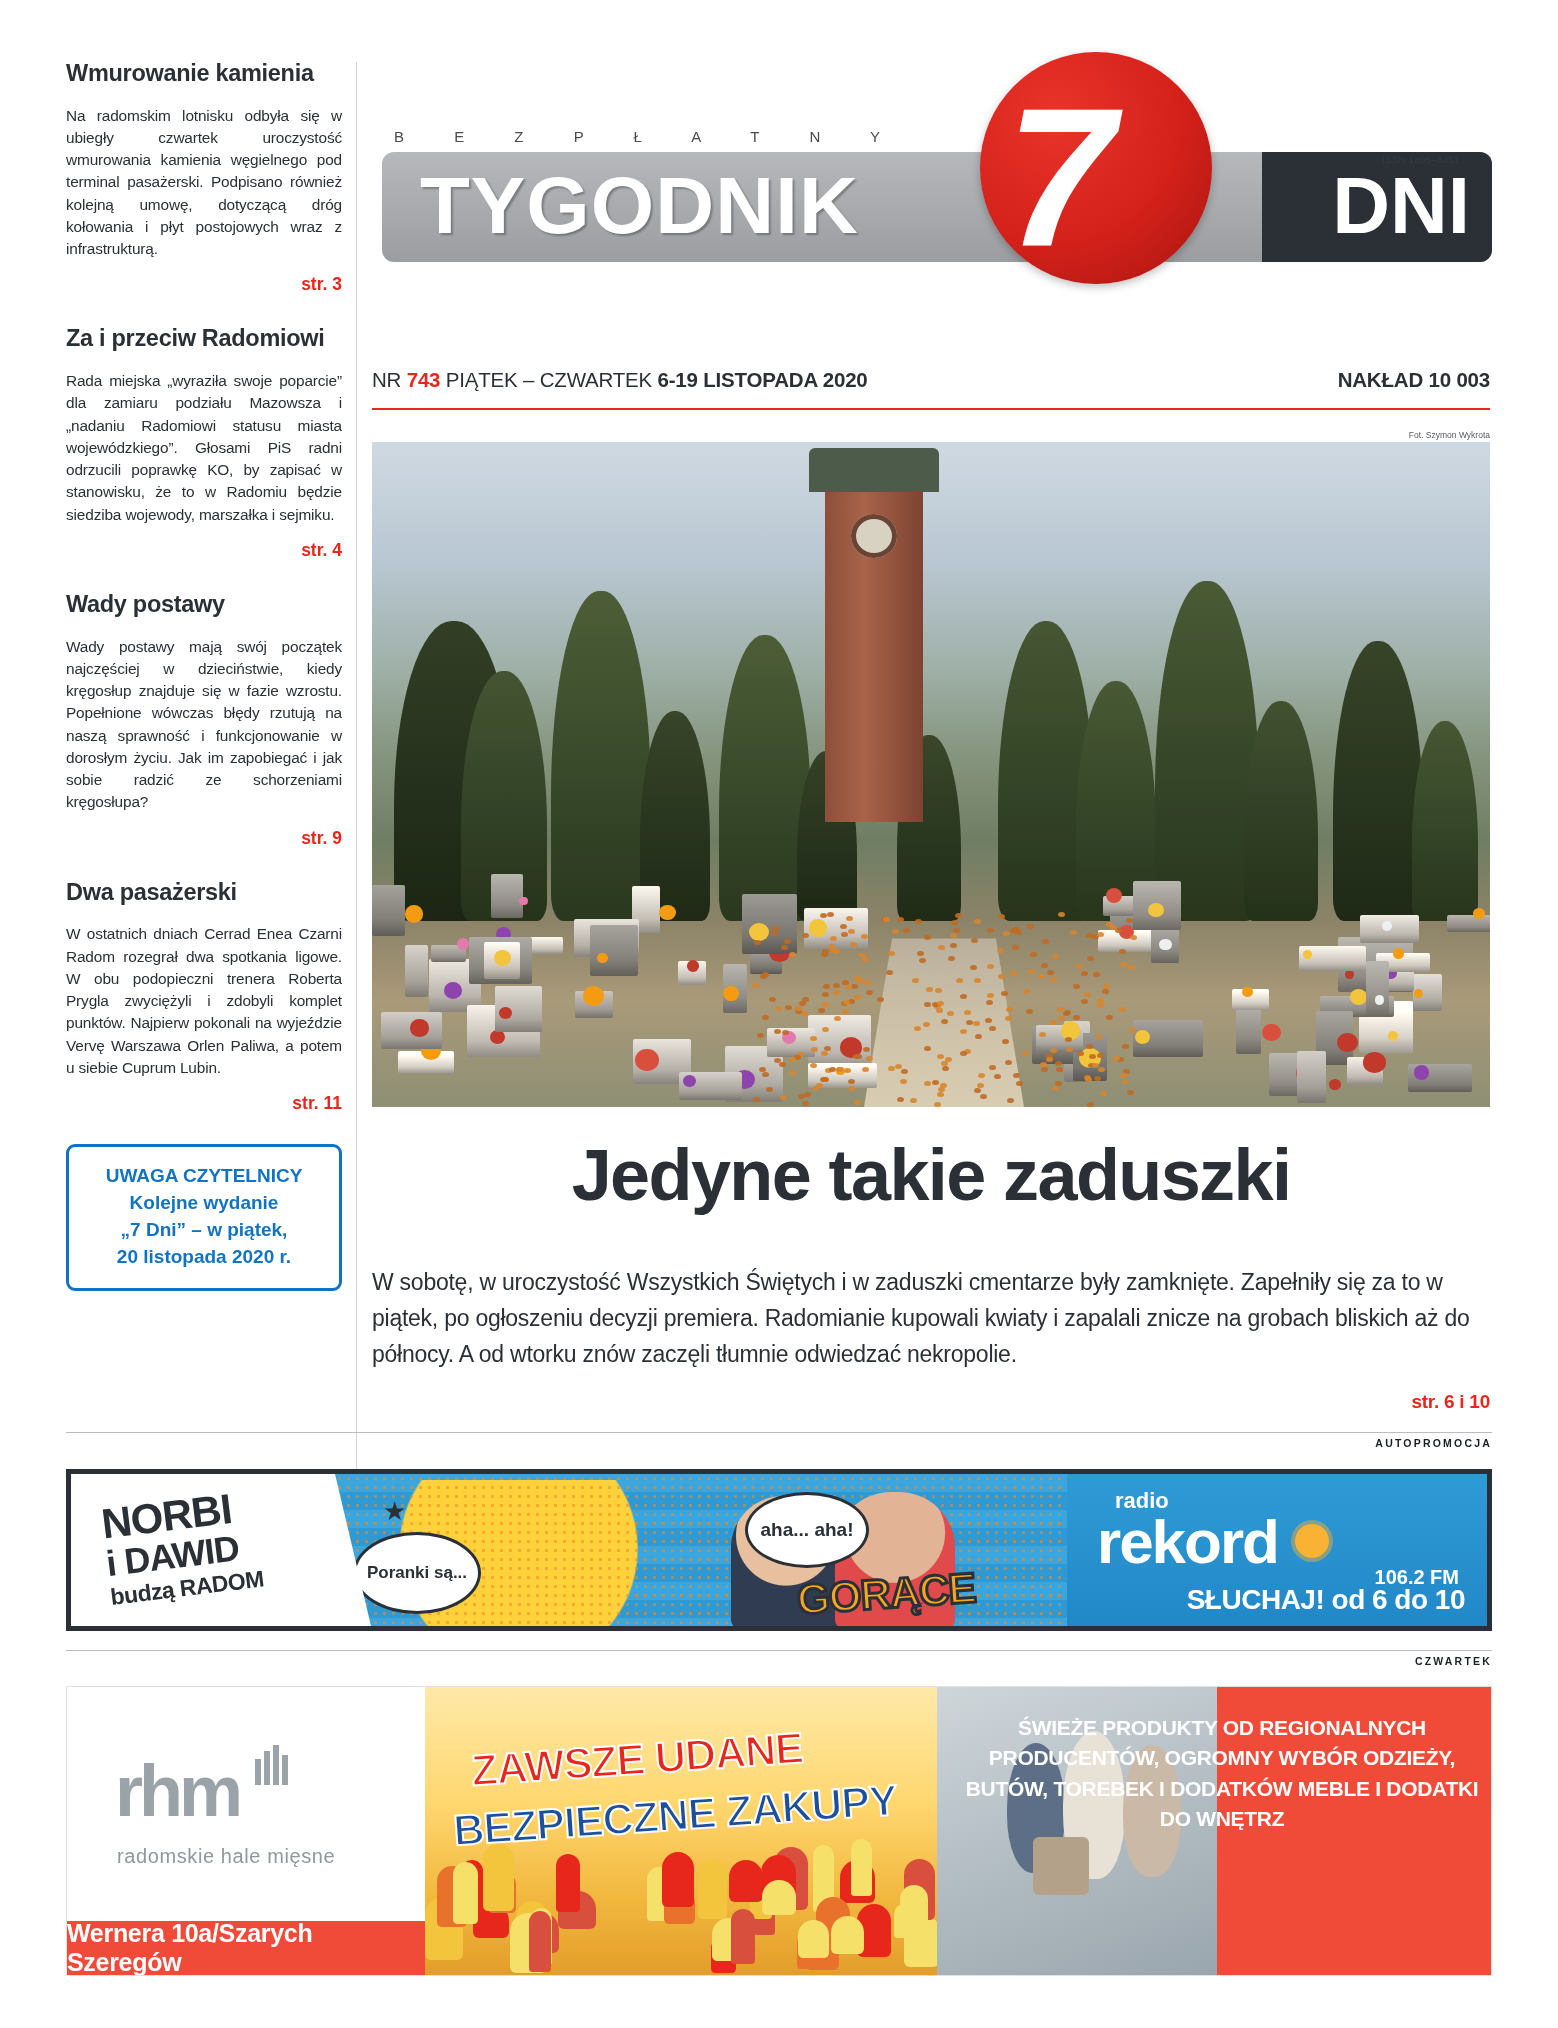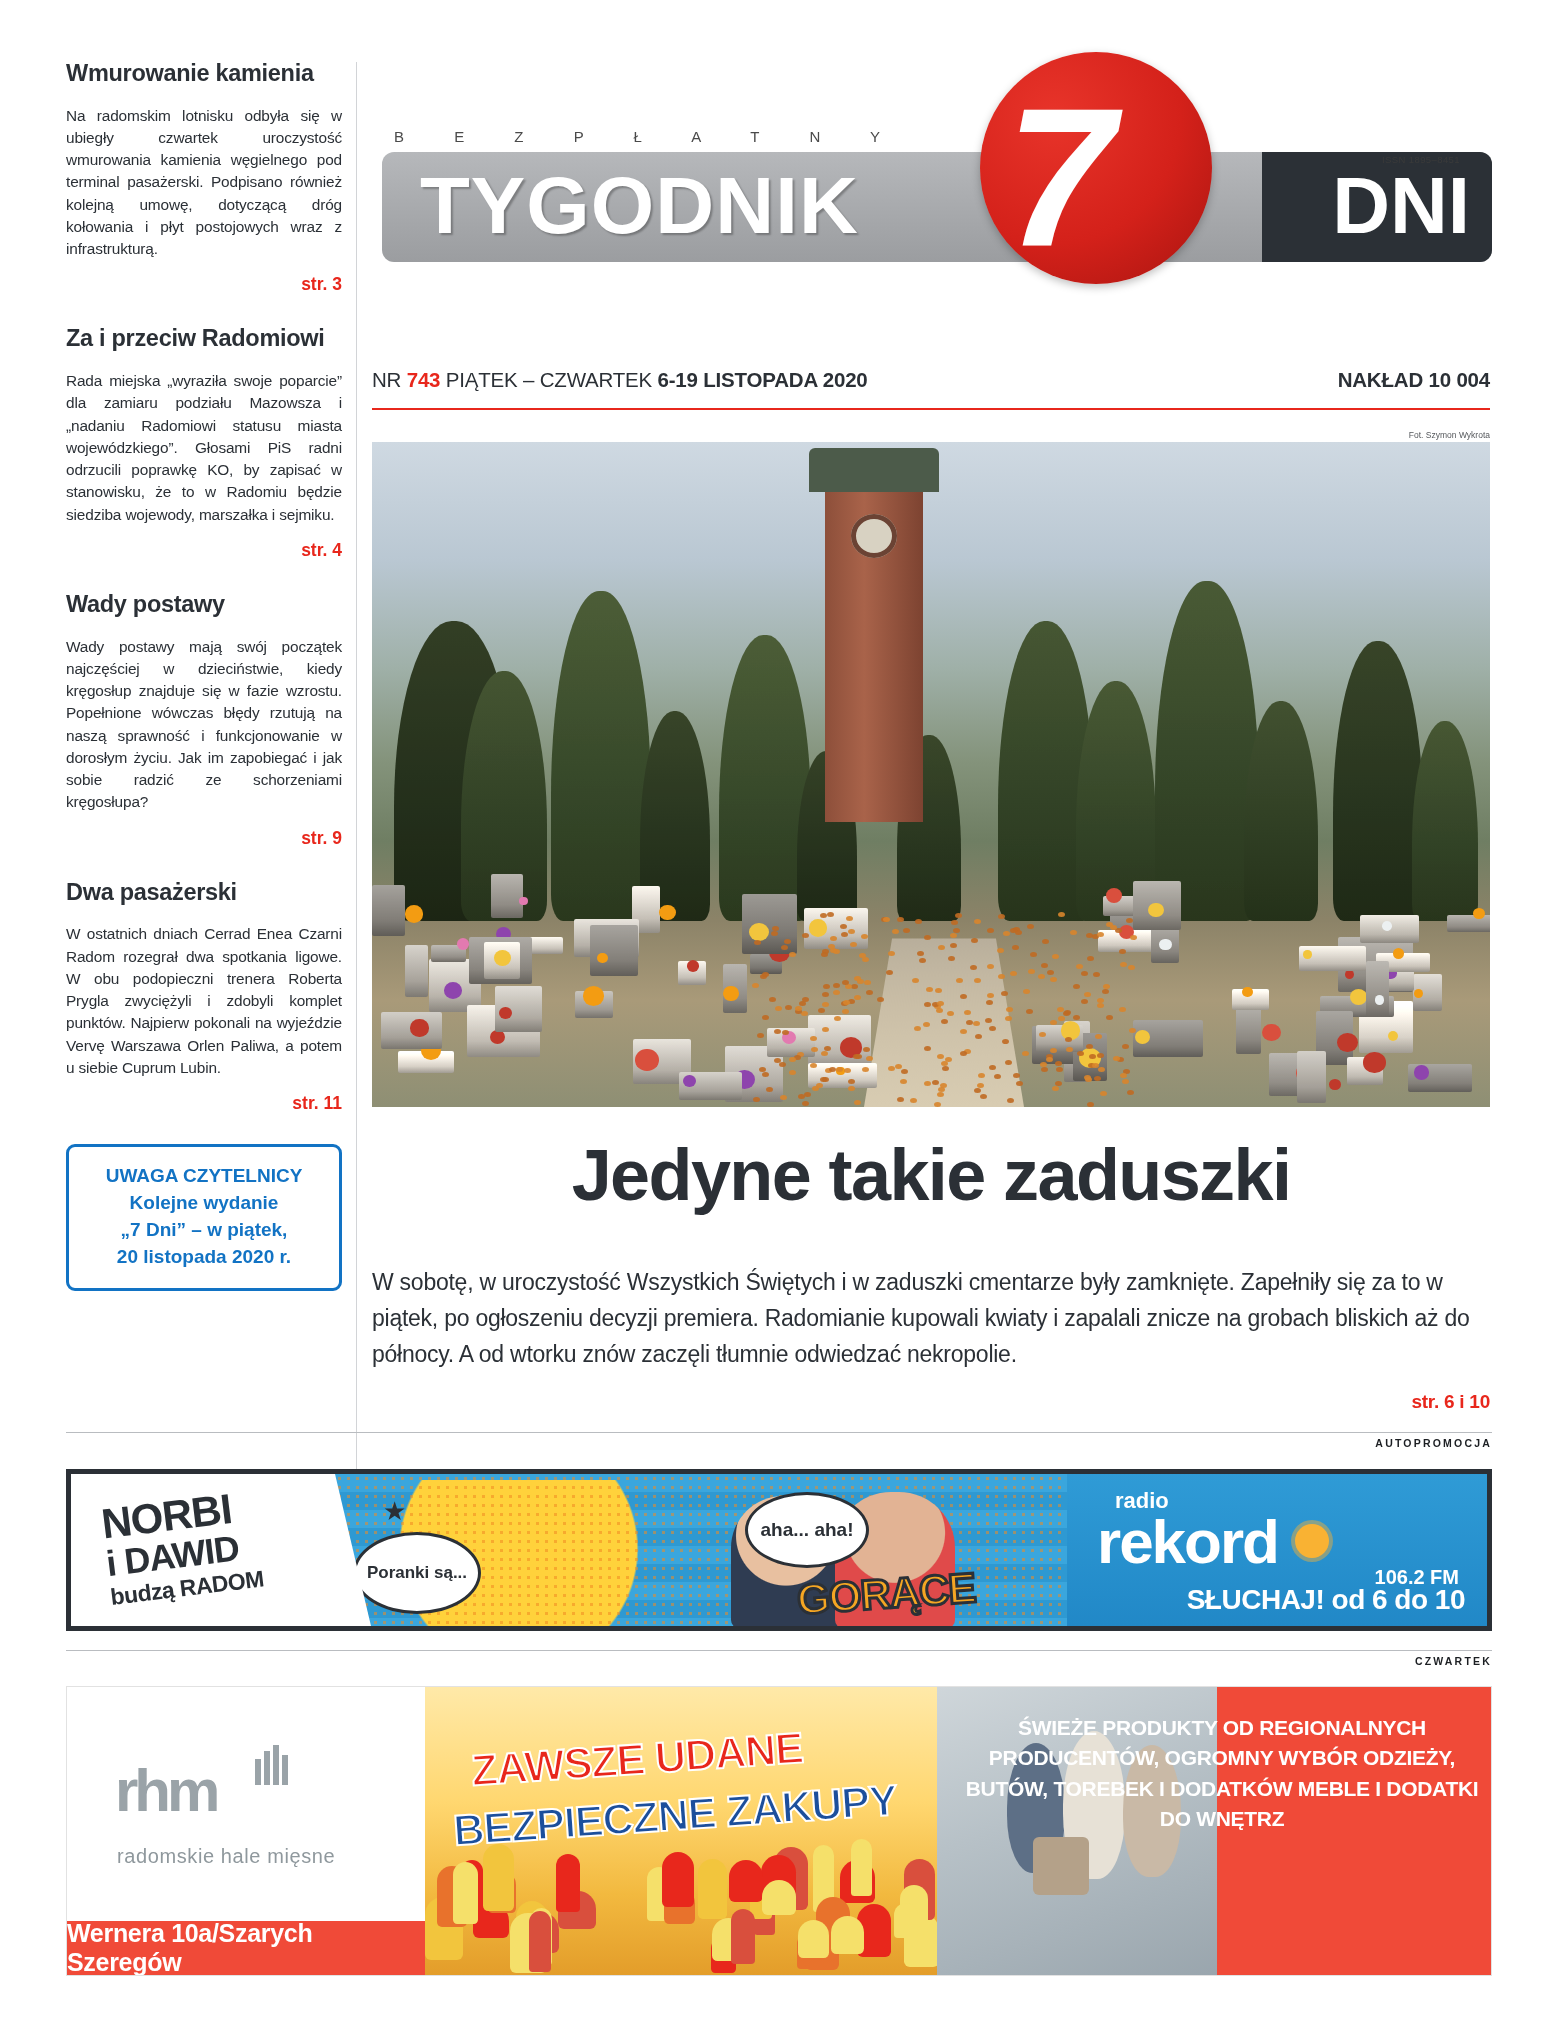--- a/index.html
+++ b/index.html
@@ -355,21 +355,21 @@
     top: 1686px;
     width: 1426px;
     height: 290px;
     overflow: hidden;
     background:#fff;
     border:1px solid #e2e2e2;
   }
   .ad2-a { position:absolute; left:0; top:0; width:358px; height:100%; background:#fff; }
   .rhm-logo {
     position:absolute; left:48px; top:60px;
-    font-size: 60px; font-weight:bold; color:#9aa3a8; letter-spacing:-4px; line-height:88px;
+    font-size: 72px; font-weight:bold; color:#9aa3a8; letter-spacing:-4px; line-height:88px;
   }
   .rhm-sub {
     position:absolute; left:50px; top:158px;
     font-size:20px; color:#8f989d; letter-spacing:0.6px;
   }
   .rhm-bars { position:absolute; left:188px; top:58px; width:34px; height:40px; }
   .rhm-bars i { position:absolute; bottom:0; width:6px; background:#9aa3a8; }
   .ad2-addr {
     position:absolute; left:0; bottom:0; width:358px; height:54px;
     background:#f04a38; color:#fff; font-weight:bold; font-size:25px;
@@ -455,21 +455,21 @@
     <div class="seven-circle"></div>
     <div class="seven-glyph">7</div>
     <div class="issn">ISSN 1895–8451</div>
   </div>
 
   <div class="dateline">
     <span class="nr">NR</span>
     <span class="num">743</span>
     <span>PIĄTEK – CZWARTEK</span>
     <span class="bold">6-19 LISTOPADA 2020</span>
-    <span class="naklad">NAKŁAD 10 004</span>
+    <span class="naklad">NAKŁAD 10 003</span>
   </div>
   <div class="hrule-red"></div>
 
   <div class="mainphoto">
 
     <div class="mp-sky"></div>
     <div class="mp-trees" id="treeLayer">
         <div class="tree" style="left: 2%; width: 120px; height: 300px; filter: brightness(0.78);"></div>
         <div class="tree" style="left: 8%; width: 86px; height: 250px; filter: brightness(1.06394);"></div>
         <div class="tree" style="left: 16%; width: 100px; height: 330px; filter: brightness(1.16971);"></div>

